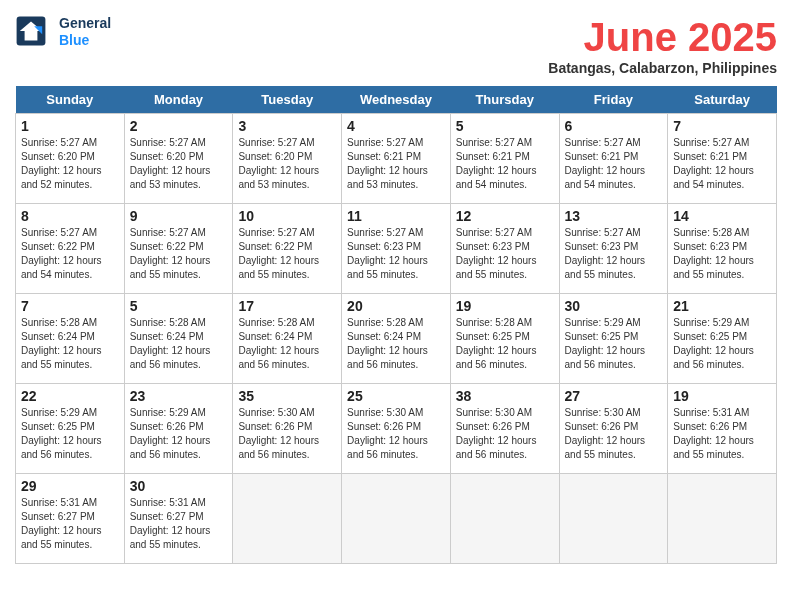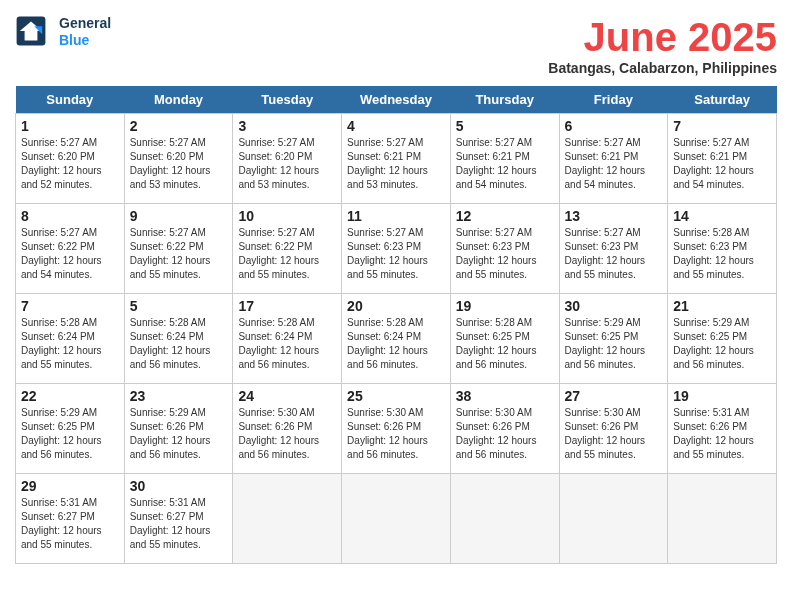--- a/index.html
+++ b/index.html
@@ -212,21 +212,21 @@
       <tr class="week-row">
         <td>
           <span class="day-number">22</span>
           <div class="cell-text">Sunrise: 5:29 AM<br>Sunset: 6:25 PM<br>Daylight: 12 hours and 56 minutes.</div>
         </td>
         <td>
           <span class="day-number">23</span>
           <div class="cell-text">Sunrise: 5:29 AM<br>Sunset: 6:26 PM<br>Daylight: 12 hours and 56 minutes.</div>
         </td>
         <td>
-          <span class="day-number">24</span>
+          <span class="day-number">35</span>
           <div class="cell-text">Sunrise: 5:30 AM<br>Sunset: 6:26 PM<br>Daylight: 12 hours and 56 minutes.</div>
         </td>
         <td>
           <span class="day-number">25</span>
           <div class="cell-text">Sunrise: 5:30 AM<br>Sunset: 6:26 PM<br>Daylight: 12 hours and 56 minutes.</div>
         </td>
         <td>
           <span class="day-number">38</span>
           <div class="cell-text">Sunrise: 5:30 AM<br>Sunset: 6:26 PM<br>Daylight: 12 hours and 56 minutes.</div>
         </td>

